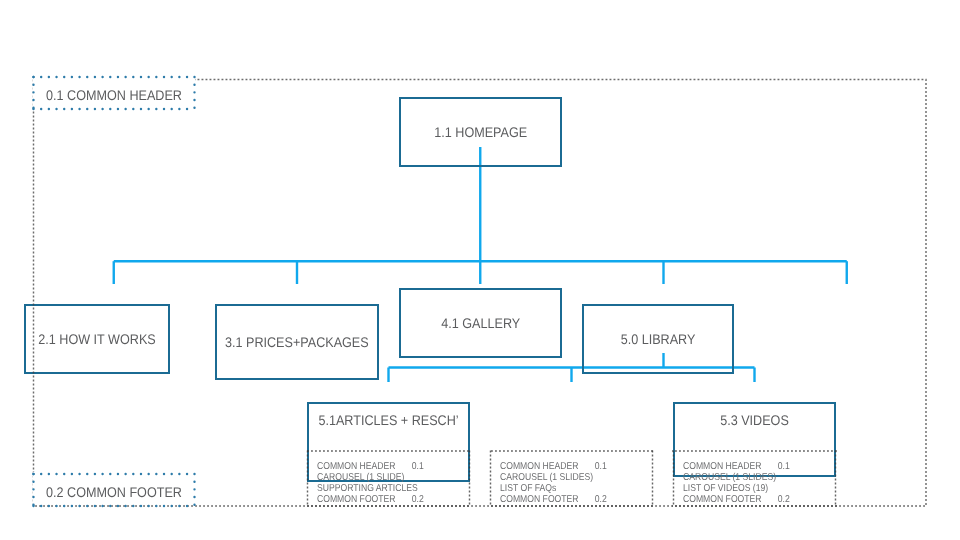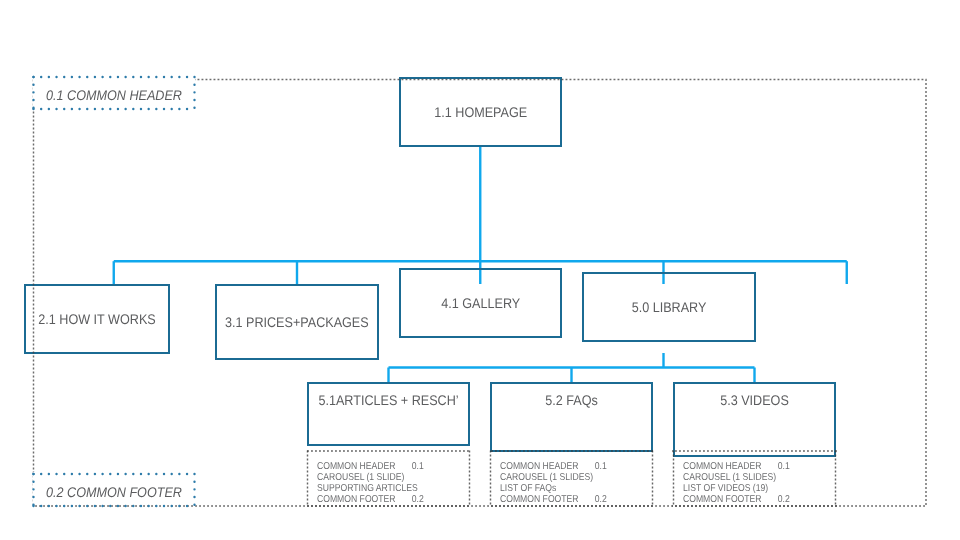--- a/index.html
+++ b/index.html
@@ -4,34 +4,34 @@
 <title>Site Map</title>
 <style>
   html,body{margin:0;padding:0;}
   body{width:960px;height:540px;background:#ffffff;overflow:hidden;
        font-family:"Liberation Sans",sans-serif;
        -webkit-font-smoothing:antialiased;
        text-rendering:geometricPrecision;}
   #canvas{position:relative;width:960px;height:540px;}
   svg.layer{position:absolute;left:0;top:0;width:960px;height:540px;overflow:visible;}
   svg[data-name="connector-layer"]{z-index:1;}
-  .node{z-index:2;}
+  .node{z-index:2;margin-top:20px;}
   svg[data-name="outline-layer"]{z-index:3;}
   svg[data-name="detail-outline-layer"]{z-index:4;}
   svg[data-name="band-layer"]{z-index:5;}
   .band{z-index:6;}
   .detail{z-index:7;}
   .node{position:absolute;box-sizing:border-box;border:2px solid #1b6b93;
         background:transparent;}
   .node .lbl{position:absolute;left:0;right:0;top:calc(50% - 0.5px);
         transform:translate3d(0,-50%,0) scaleX(0.9);
         text-align:center;font-size:14px;color:#5b5c5e;white-space:nowrap;line-height:1;}
   .node.home .lbl{top:calc(50% + 0.25px);}
   .node.top .lbl{top:9px;transform:translate3d(0,0,0) scaleX(0.9);}
-  .band{position:absolute;box-sizing:border-box;font-style:italic;}
+  .band{position:absolute;box-sizing:border-box;}
   .band .lbl{position:absolute;left:0;right:0;top:calc(50% + 1.85px);
         transform:translate3d(0,-50%,0) scaleX(0.9);
         text-align:center;font-size:14px;color:#5b5c5e;white-space:nowrap;line-height:1;}
   .detail{position:absolute;box-sizing:border-box;transform:translate3d(0,0,0) scaleX(0.862);
           transform-origin:0 0;}
   .detail table{border-collapse:collapse;width:100%;table-layout:fixed;}
   .detail td{font-size:10px;color:#6d6e70;line-height:11px;padding:0;white-space:nowrap;
              height:11px;}
   .detail td.nm{width:110px;}
   .detail td.ref{text-align:left;}
@@ -92,29 +92,26 @@
   </div>
   <div class="node" style="left:24px;top:284px;width:146px;height:70px" data-name="node-how-it-works">
     <div class="lbl" data-name="node-label">2.1 HOW IT WORKS</div>
   </div>
   <div class="node" style="left:215.25px;top:284px;width:163.5px;height:76px" data-name="node-prices-packages">
     <div class="lbl" data-name="node-label">3.1 PRICES+PACKAGES</div>
   </div>
   <div class="node" style="left:398.5px;top:268px;width:163.5px;height:70px" data-name="node-gallery">
     <div class="lbl" data-name="node-label">4.1 GALLERY</div>
   </div>
-  <div class="node" style="left:581.75px;top:272px;width:174px;height:70px" data-name="node-library">
+  <div class="node" style="left:581.75px;top:284px;width:152px;height:70px" data-name="node-library">
     <div class="lbl" data-name="node-label">5.0 LIBRARY</div>
   </div>
 
-  <div class="node top" style="left:307px;top:382px;width:163px;height:64px" data-name="node-articles">
+  <div class="node top" style="left:307px;top:382px;width:163px;height:80px" data-name="node-articles">
     <div class="lbl" data-name="node-label">5.1ARTICLES + RESCH’</div>
-  </div>
-  <div class="node top" style="left:490px;top:382px;width:163px;height:70px" data-name="node-faqs">
-    <div class="lbl" data-name="node-label">5.2 FAQs</div>
   </div>
   <div class="node top" style="left:673px;top:382px;width:163px;height:75px" data-name="node-videos">
     <div class="lbl" data-name="node-label">5.3 VIDEOS</div>
   </div>
 
   <svg class="layer" data-name="detail-outline-layer">
     <g fill="none" stroke="#3b3b3b" stroke-opacity="0.78" stroke-width="1.45" stroke-dasharray="1.9 2.1">
       <g data-name="detail-outline-articles">
         <line x1="307.5" y1="450.5" x2="307.5" y2="506"></line>
         <line x1="469.5" y1="450.5" x2="469.5" y2="506"></line>

